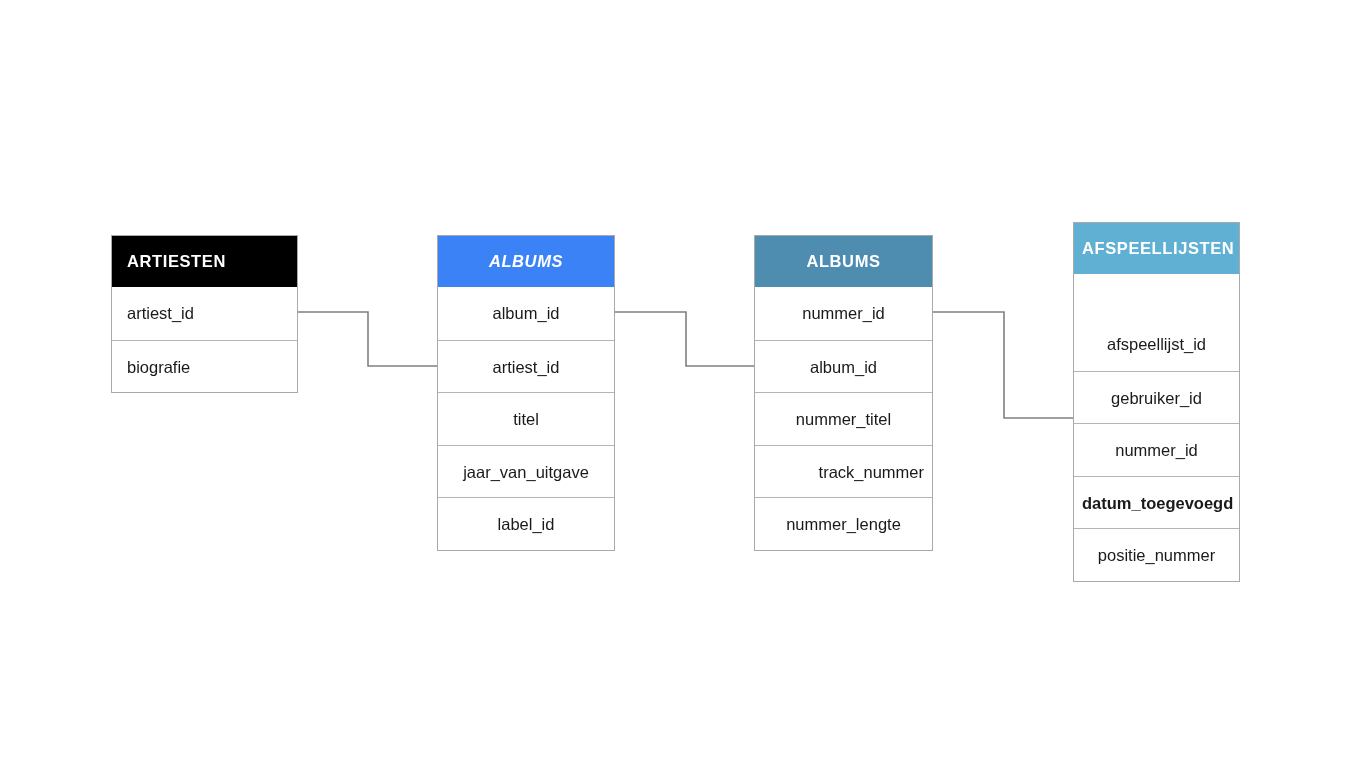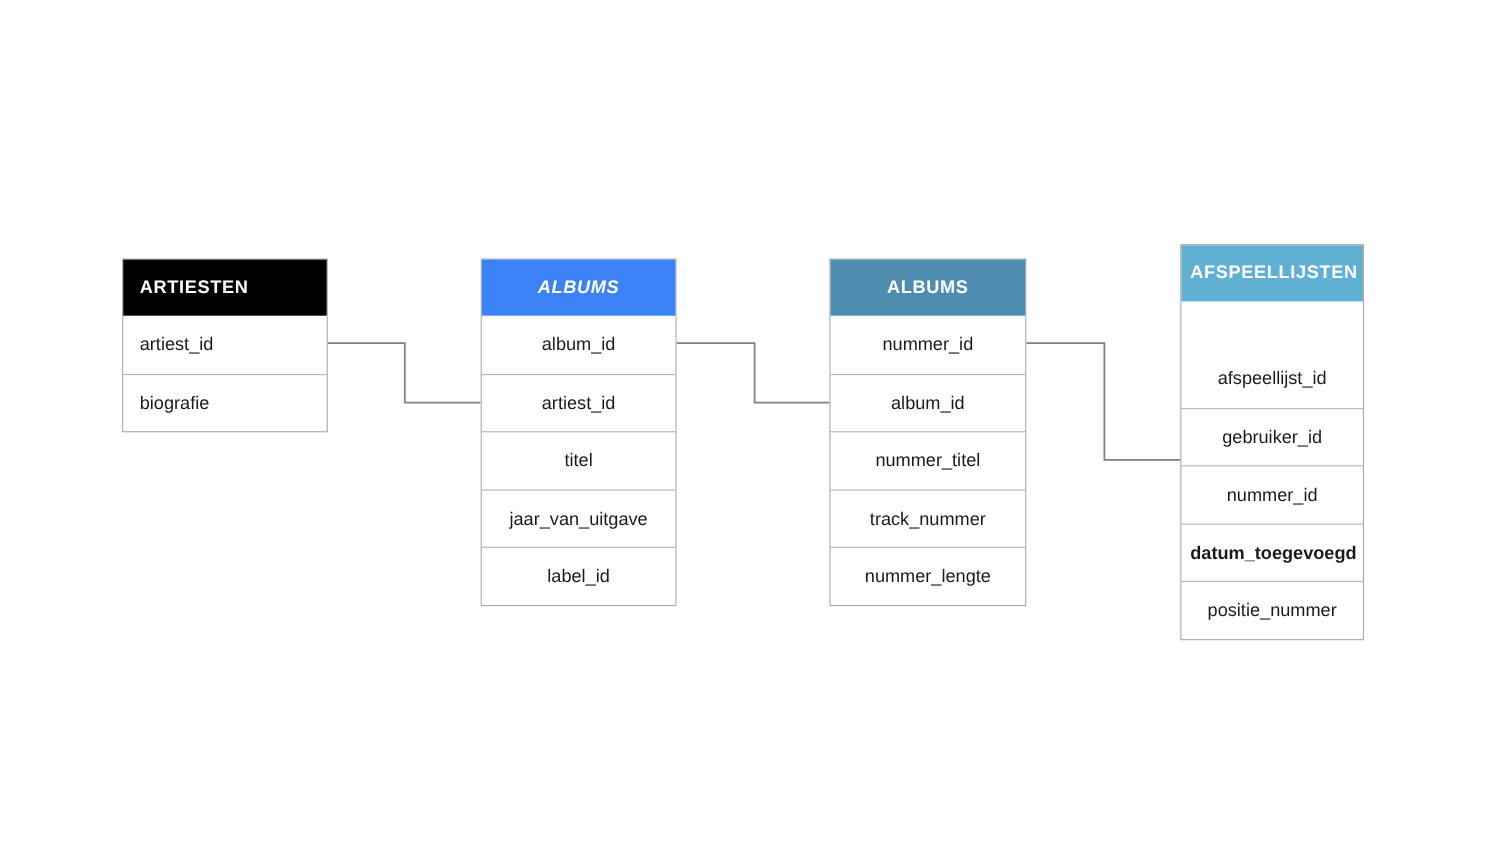--- a/index.html
+++ b/index.html
@@ -97,21 +97,21 @@
         <div class="entity-row" style="border-top-color: rgb(180, 180, 180);">jaar_van_uitgave</div>
         <div class="entity-row" style="border-top-color: rgb(180, 180, 180);">label_id</div>
       </div>
     </div>
     <div class="entity align-center" style="left: 754px; top: 235px; width: 179px; border-color: rgb(169, 169, 169);">
       <div class="entity-header" style="background: rgb(78, 140, 176); color: rgb(255, 255, 255);">ALBUMS</div>
       <div class="entity-rows">
         <div class="entity-row" style="border-top-color: rgb(180, 180, 180);">nummer_id</div>
         <div class="entity-row" style="border-top-color: rgb(180, 180, 180);">album_id</div>
         <div class="entity-row" style="border-top-color: rgb(180, 180, 180);">nummer_titel</div>
-        <div class="entity-row" style="border-top-color: rgb(180, 180, 180);">track_nummer</div>
+        <div class="entity-row" style="border-top-color: rgb(180, 180, 180); text-align: right;">track_nummer</div>
         <div class="entity-row" style="border-top-color: rgb(180, 180, 180);">nummer_lengte</div>
       </div>
     </div>
     <div class="entity align-center" style="left: 1073px; top: 222px; width: 167px; border-color: rgb(169, 169, 169);">
       <div class="entity-header" style="background: rgb(96, 176, 212); color: rgb(255, 255, 255);">AFSPEELLIJSTEN</div>
       <div class="entity-rows">
         <div class="entity-row" style="border-top-color: rgb(180, 180, 180); margin-top: 44px;">afspeellijst_id</div>
         <div class="entity-row" style="border-top-color: rgb(180, 180, 180);">gebruiker_id</div>
         <div class="entity-row" style="border-top-color: rgb(180, 180, 180);">nummer_id</div>
         <div class="entity-row" style="border-top-color: rgb(180, 180, 180); font-weight: bold;">datum_toegevoegd</div>

